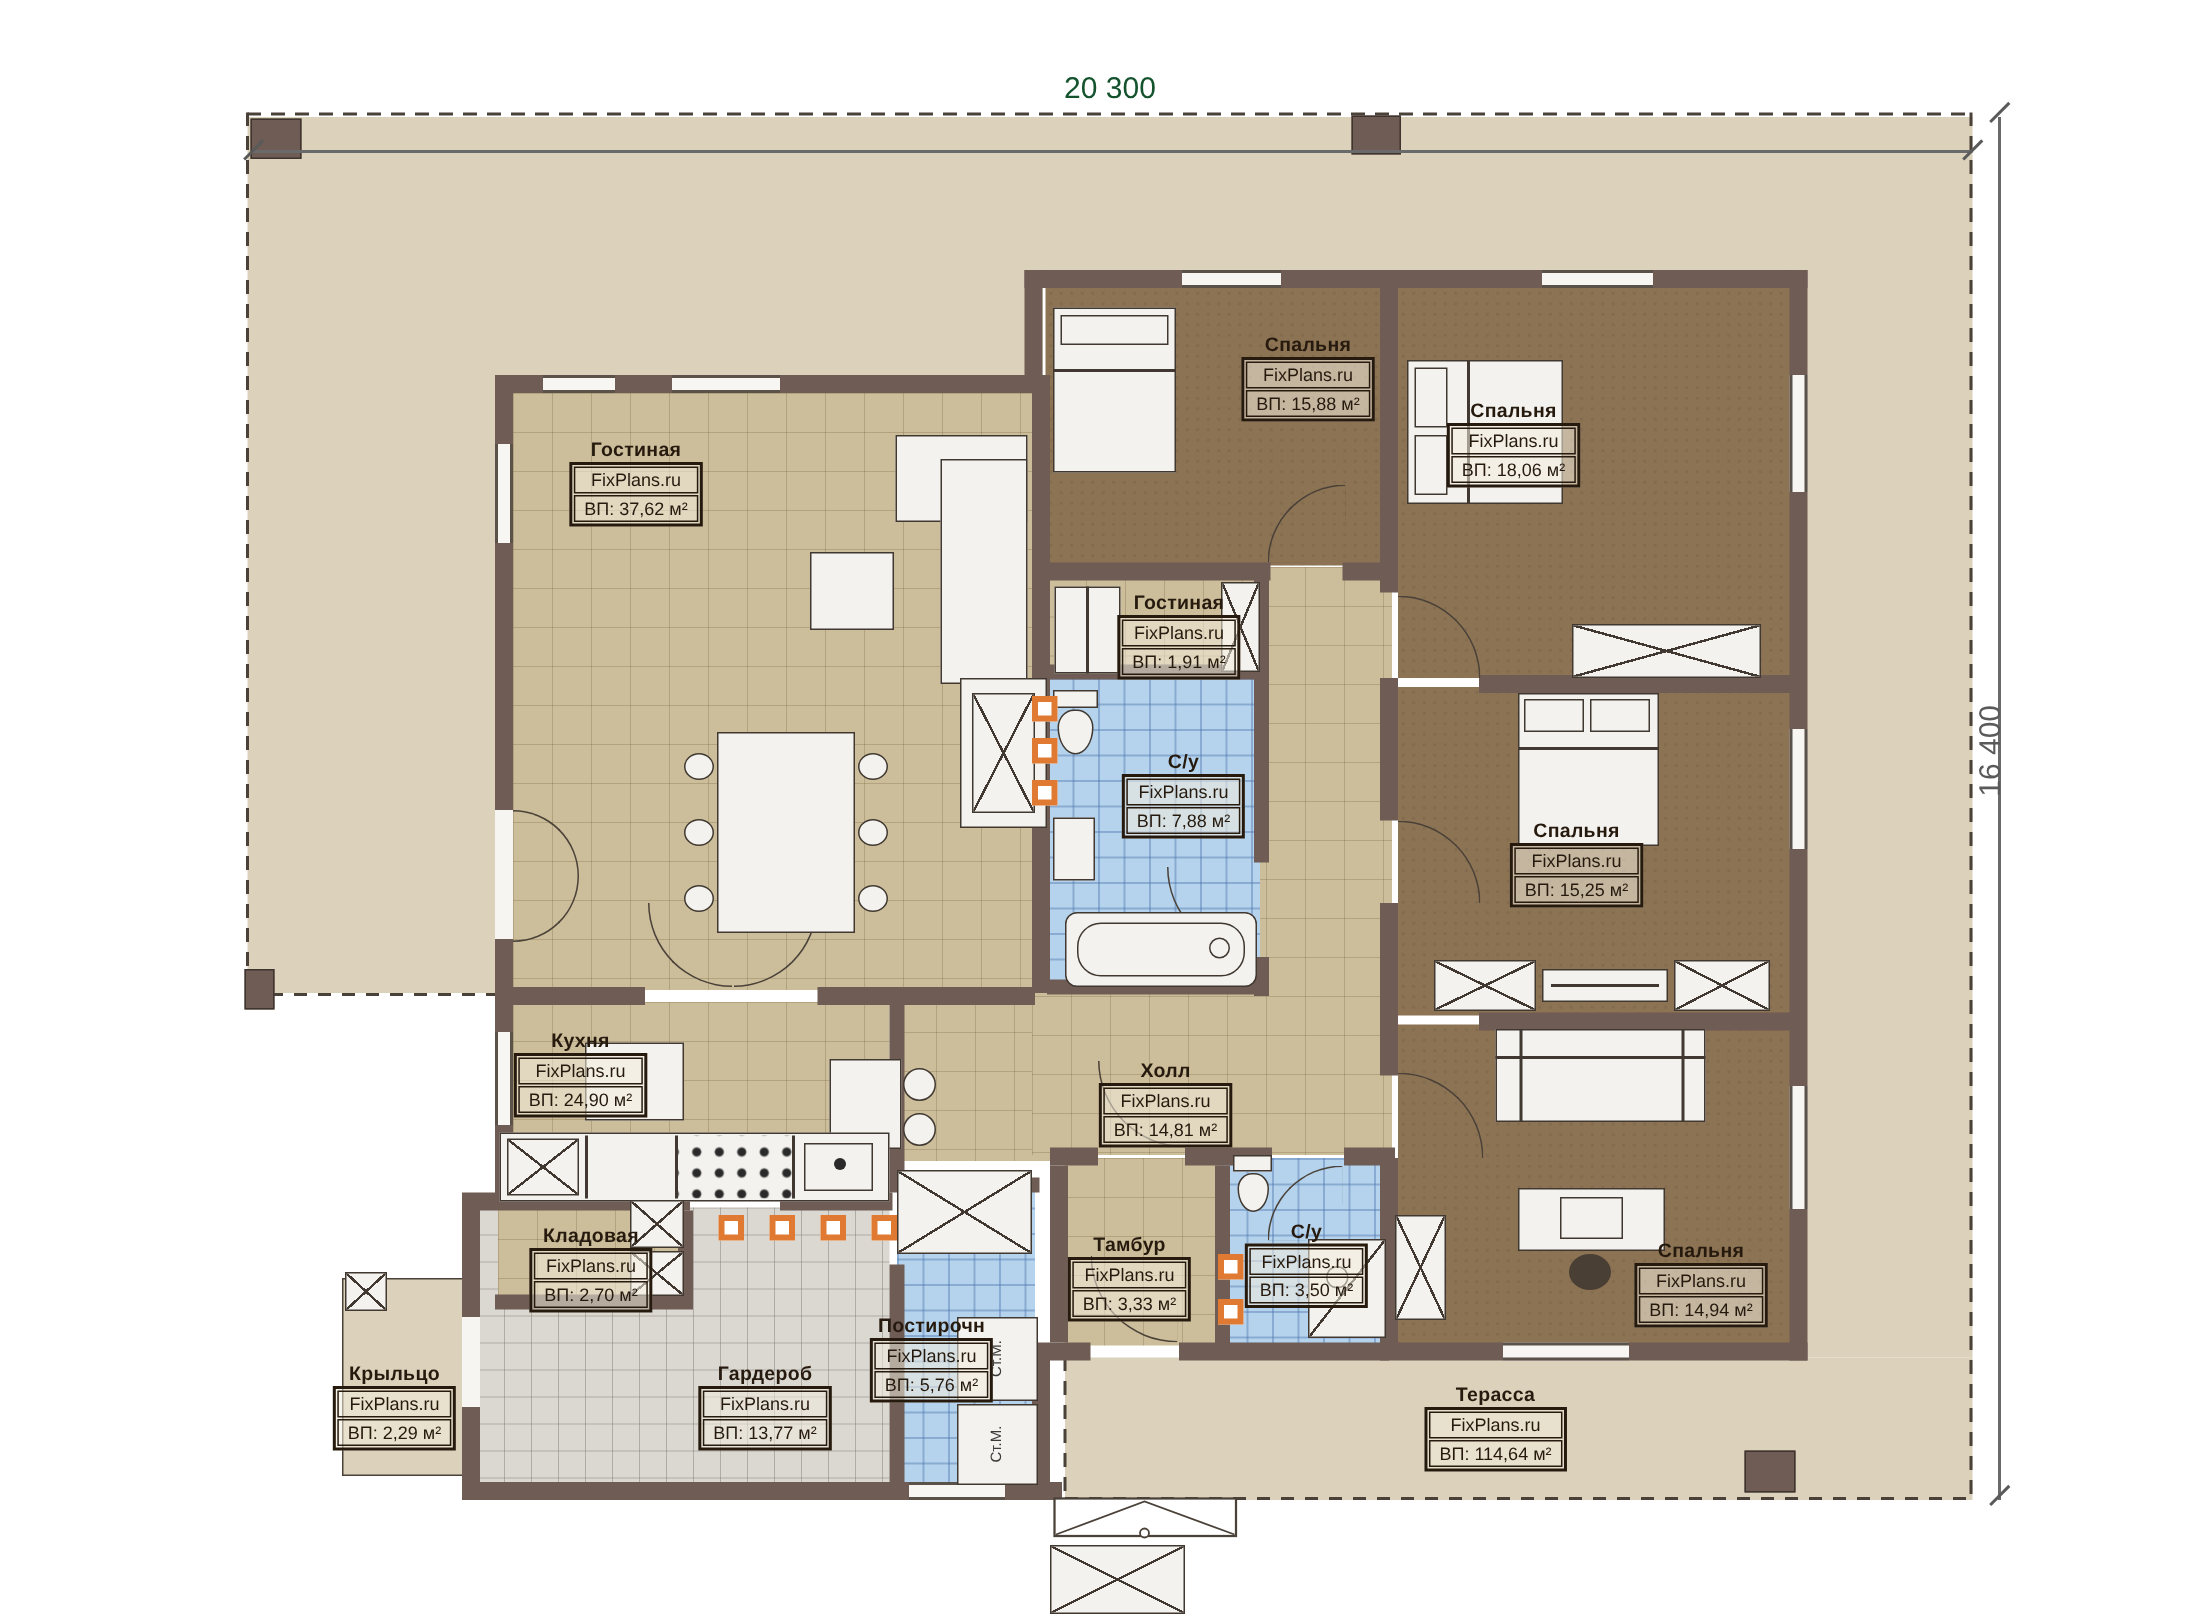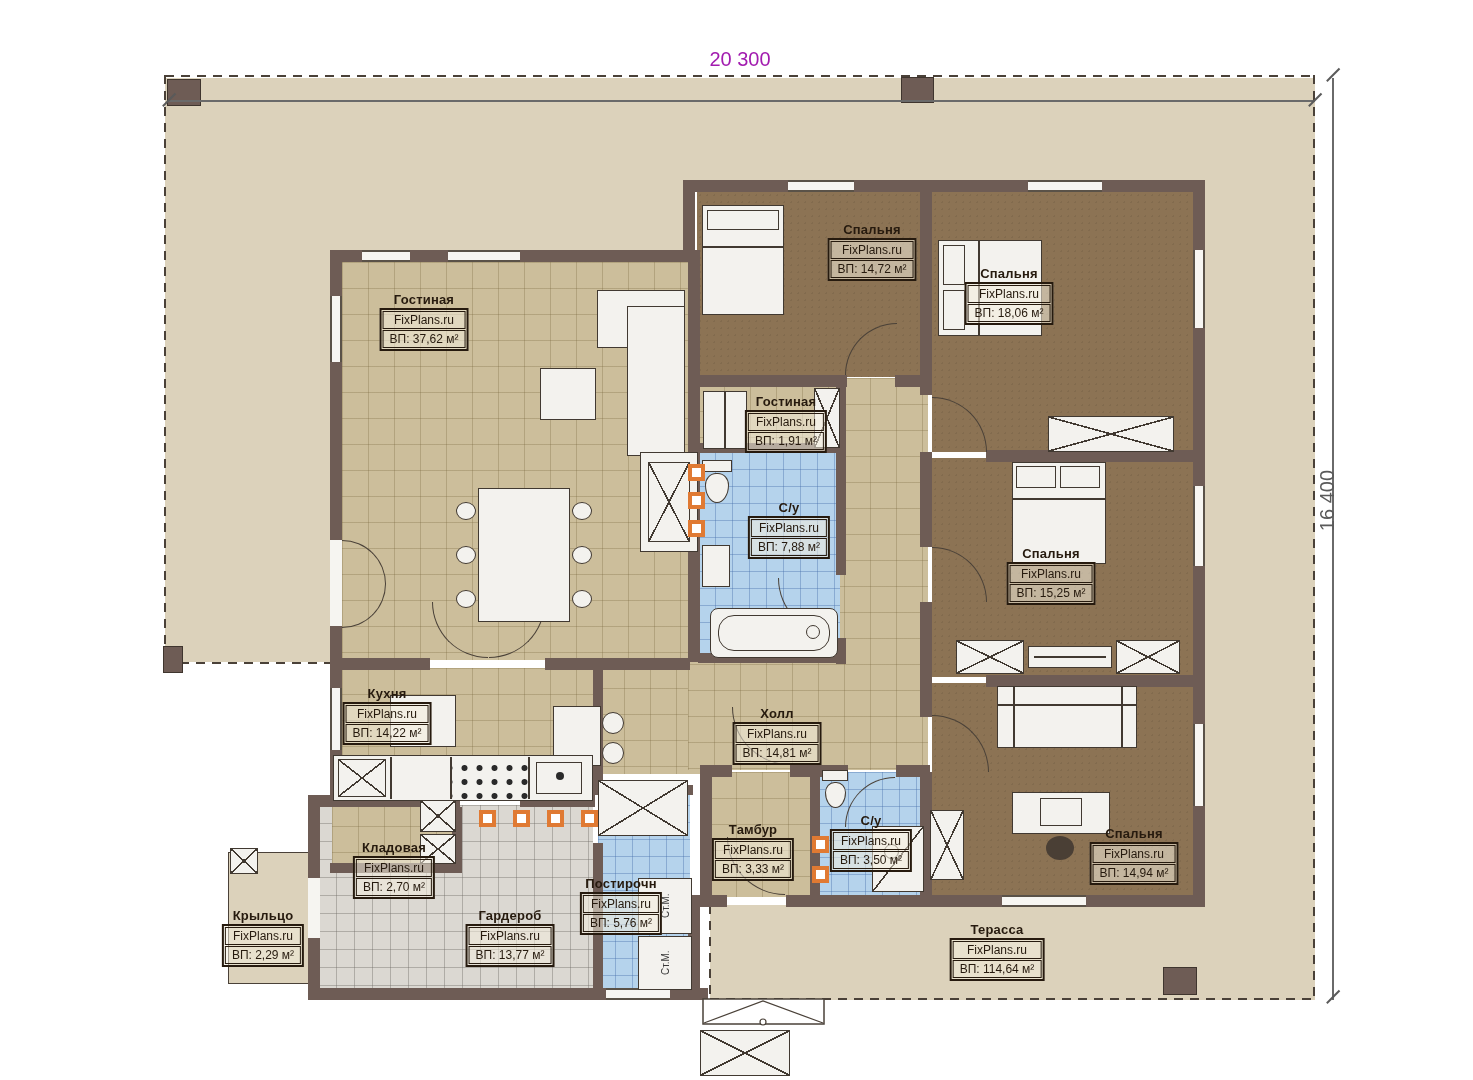--- a/index.html
+++ b/index.html
@@ -49,21 +49,21 @@
   .vline{background:#413931;}
   .hline{background:#413931;}
   .room-label{position:absolute;display:flex;flex-direction:column;align-items:center;
     transform:translateX(-50%);z-index:30;}
   .rname{font-size:13px;font-weight:bold;color:#261a0e;white-space:nowrap;margin-bottom:1px;
     letter-spacing:.2px;}
   .lbox{border:2px solid #261a0e;background:rgba(242,236,220,.55);padding:1px;}
   .lrow{border:1px solid #261a0e;padding:0 6px;font-size:12px;color:#261a0e;text-align:center;
     white-space:nowrap;line-height:16px;margin:0;}
   .lrow + .lrow{margin-top:1px;}
-  .dim-label{font-size:20px;color:#a21caf;text-align:center;}
+  .dim-label{font-size:20px;color:#14532d;text-align:center;}
   .vlabel{writing-mode:vertical-rl;transform:rotate(180deg);font-size:20px;color:#5a5a5a;}
   .dimline{background:#6a6a6a;}
   .tick{width:18px;height:1.5px;background:#5a5a5a;transform:rotate(-45deg);}
   .washer-label{position:absolute;inset:0;display:flex;align-items:center;justify-content:center;
     writing-mode:vertical-rl;transform:rotate(180deg);font-size:10px;color:#3a3a3a;}
 </style>
 </head>
 <body>
 
 <div class="stage">
@@ -284,21 +284,21 @@
     <div class="rname">Гостиная</div>
     <div class="lbox">
       <div class="lrow">FixPlans.ru</div>
       <div class="lrow">ВП: 37,62 м²</div>
     </div>
   </div>
   <div class="room-label" style="left:872px;top:222px">
     <div class="rname">Спальня</div>
     <div class="lbox">
       <div class="lrow">FixPlans.ru</div>
-      <div class="lrow">ВП: 14,72 м²</div>
+      <div class="lrow">ВП: 15,88 м²</div>
     </div>
   </div>
   <div class="room-label" style="left:1009px;top:266px">
     <div class="rname">Спальня</div>
     <div class="lbox">
       <div class="lrow">FixPlans.ru</div>
       <div class="lrow">ВП: 18,06 м²</div>
     </div>
   </div>
   <div class="room-label" style="left:786px;top:394px">
@@ -319,31 +319,31 @@
     <div class="rname">Спальня</div>
     <div class="lbox">
       <div class="lrow">FixPlans.ru</div>
       <div class="lrow">ВП: 15,25 м²</div>
     </div>
   </div>
   <div class="room-label" style="left:387px;top:686px">
     <div class="rname">Кухня</div>
     <div class="lbox">
       <div class="lrow">FixPlans.ru</div>
-      <div class="lrow">ВП: 14,22 м²</div>
+      <div class="lrow">ВП: 24,90 м²</div>
     </div>
   </div>
   <div class="room-label" style="left:777px;top:706px">
     <div class="rname">Холл</div>
     <div class="lbox">
       <div class="lrow">FixPlans.ru</div>
       <div class="lrow">ВП: 14,81 м²</div>
     </div>
   </div>
-  <div class="room-label" style="left:394px;top:840px">
+  <div class="room-label" style="left:394px;top:816px">
     <div class="rname">Кладовая</div>
     <div class="lbox">
       <div class="lrow">FixPlans.ru</div>
       <div class="lrow">ВП: 2,70 м²</div>
     </div>
   </div>
   <div class="room-label" style="left:753px;top:822px">
     <div class="rname">Тамбур</div>
     <div class="lbox">
       <div class="lrow">FixPlans.ru</div>

